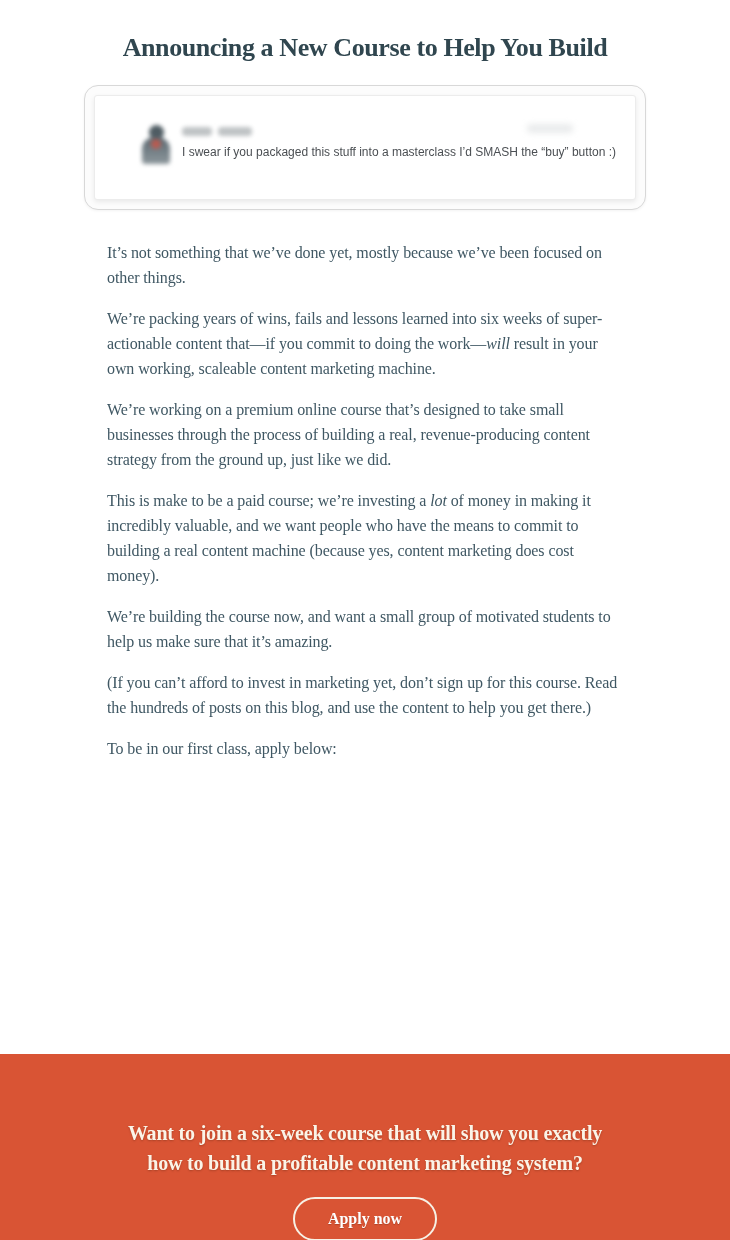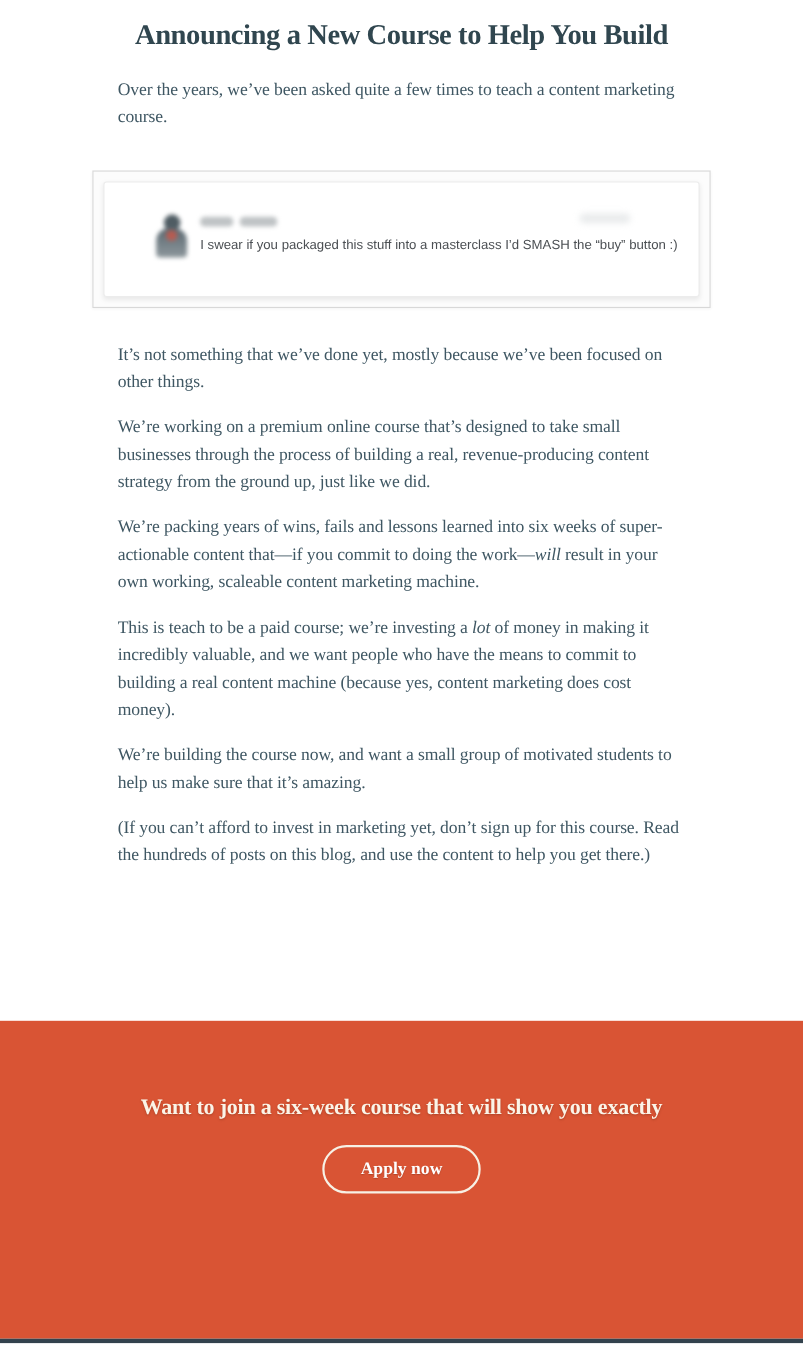--- a/index.html
+++ b/index.html
@@ -7,22 +7,22 @@
   body {
     width: 730px; height: 1240px;
     background: #ffffff;
     overflow: hidden;
     position: relative;
     font-family: "Liberation Serif", serif;
   }
 
   
   .article {
-    height: 928px;
-    padding: 0 107px;
+    height: 1054px;
+    padding: 16px 107px;
     overflow: hidden;
   }
   .page-title {
     margin-top: 16px;
     text-align: center;
     color: #30464f;
     font-size: 26px;
     line-height: 31px;
     font-weight: bold;
     letter-spacing: -0.4px;
@@ -35,25 +35,25 @@
     font-size: 16px;
     line-height: 25px;
     letter-spacing: -0.1px;
   }
   .para.first { margin-top: 22px; }
   .para.after-embed { margin-top: 30px; }
   .para .em { font-style: italic; }
 
   
   .embed {
-    margin: 36px -23px 30px -23px;
+    margin: 22px -23px 30px -23px;
     height: 125px;
     background: #fcfcfc;
     border: 1px solid #d8d8d8;
-    border-radius: 0;
+    border-radius: 14px;
     padding: 9px;
     box-shadow: 0 1px 3px rgba(0,0,0,0.05);
   }
   .comment-card {
     position: relative;
     height: 105px;
     background: #ffffff;
     border: 1px solid #ececec;
     border-radius: 3px;
     box-shadow: 0 2px 5px rgba(0,0,0,0.08);
@@ -141,50 +141,51 @@
 </style>
 </head>
 <body>
 
 <main class="article">
 
   <h1 class="page-title">
     <span class="tline">Announcing a New Course to Help You Build</span>
   </h1>
 
-  <p class="para first">Over the years, we’ve been asked quite a few times to teach a content marketing course.</p>
 
   <figure class="embed">
     <div class="comment-card">
       <div class="avatar">
         <span class="head"></span>
         <span class="shoulders"></span>
         <span class="red-dot"></span>
       </div>
       <div class="name-blur">
         <i class="w1"></i>
         <i class="w2"></i>
       </div>
       <div class="smudge"></div>
       <div class="comment-text">I swear if you packaged this stuff into a masterclass I’d SMASH the “buy” button :)</div>
     </div>
   </figure>
 
   <p class="para after-embed">It’s not something that we’ve done yet, mostly because we’ve been focused on other things.</p>
+  <p class="para"><span>We’re packing years of wins, fails and lessons learned into six weeks of super-actionable content that—if you commit to doing the work—</span><span class="em">will</span><span> result in your own working, scaleable content marketing machine.</span></p>
+
   <p class="para">We’re working on a premium online course that’s designed to take small businesses through the process of building a real, revenue-producing content strategy from the ground up, just like we did.</p>
 
-  <p class="para"><span>We’re packing years of wins, fails and lessons learned into six weeks of super-actionable content that—if you commit to doing the work—</span><span class="em">will</span><span> result in your own working, scaleable content marketing machine.</span></p>
-
-  <p class="para"><span>This is teach to be a paid course; we’re investing a </span><span class="em">lot</span><span> of money in making it incredibly valuable, and we want people who have the means to commit to building a real content machine (because yes, content marketing does cost money).</span></p>
+  <p class="para"><span>This is make to be a paid course; we’re investing a </span><span class="em">lot</span><span> of money in making it incredibly valuable, and we want people who have the means to commit to building a real content machine (because yes, content marketing does cost money).</span></p>
 
   <p class="para">We’re building the course now, and want a small group of motivated students to help us make sure that it’s amazing.</p>
   <p class="para">(If you can’t afford to invest in marketing yet, don’t sign up for this course. Read the hundreds of posts on this blog, and use the content to help you get there.)</p>
+  <p class="para">To be in our first class, apply below:</p>
 
 </main>
 
 <section class="cta">
   <h2 class="cta-heading">
     <span class="hline">Want to join a six-week course that will show you exactly</span>
+    <span class="hline">how to build a profitable content marketing system?</span>
   </h2>
   <button class="apply-btn">Apply now</button>
 </section>
 
 <div class="bottom-strip"></div>
 
 </body></html>

